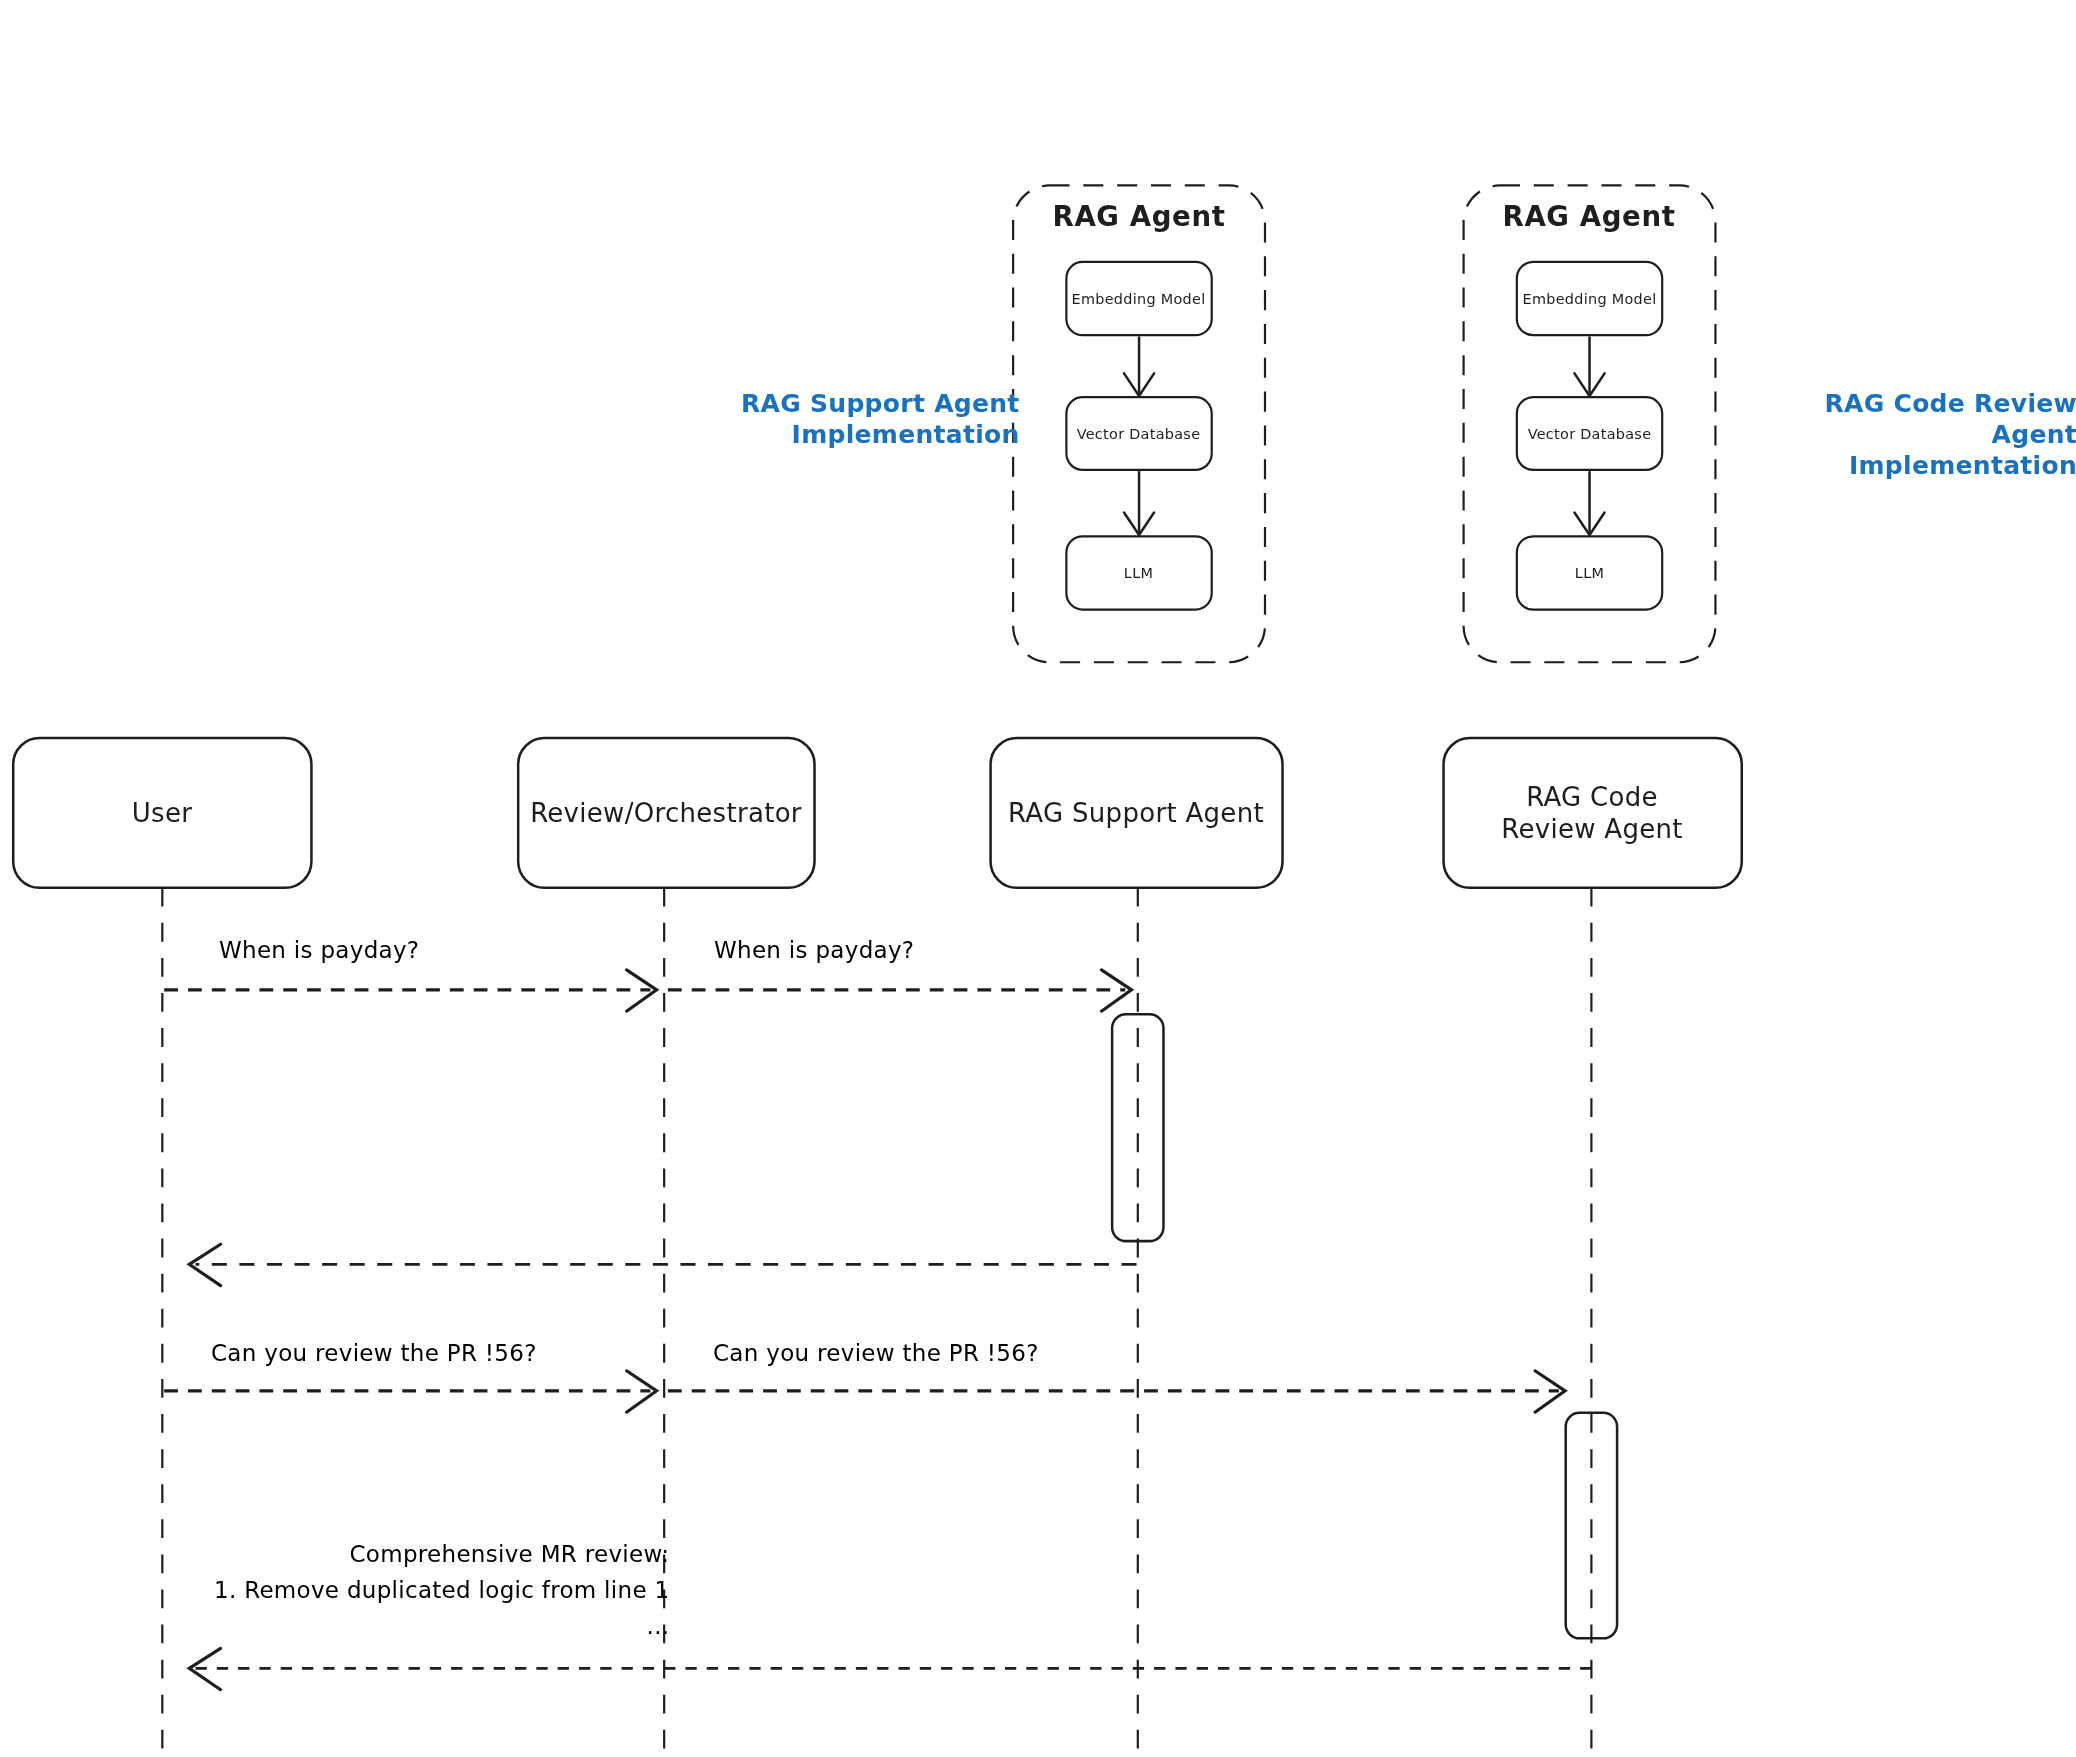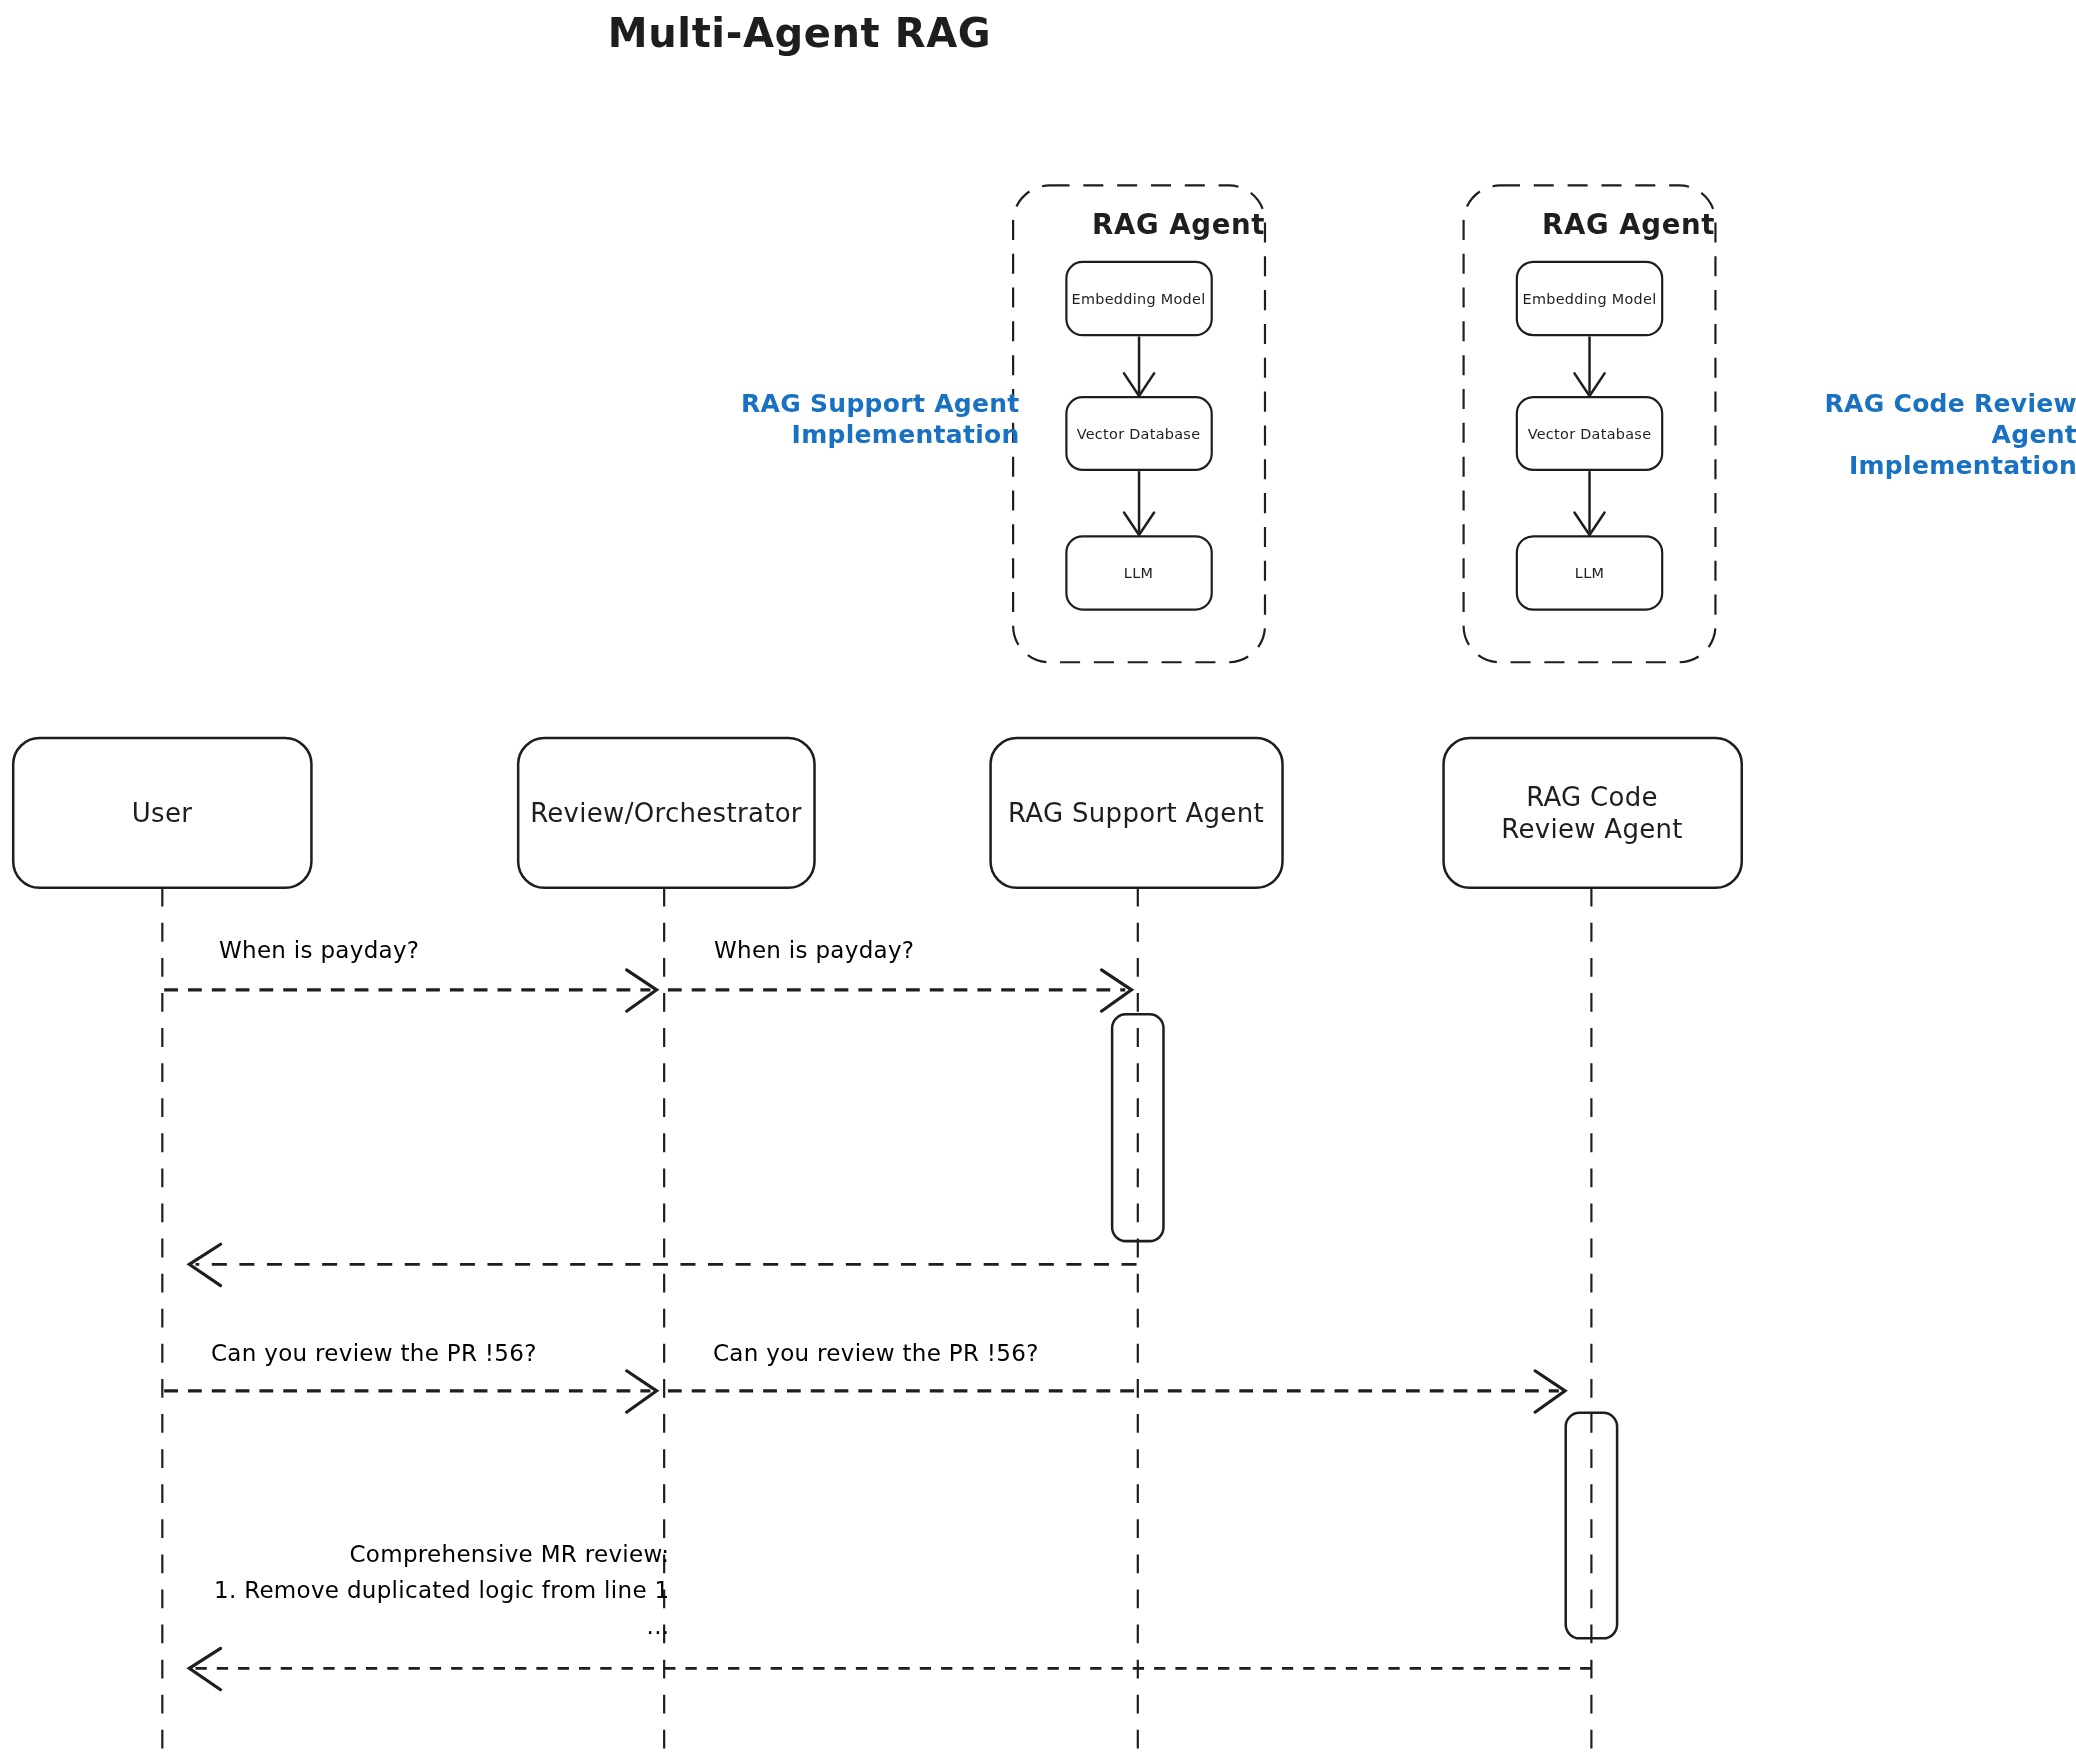--- a/index.html
+++ b/index.html
@@ -22,22 +22,22 @@
     width: 2077px;
     height: 1758px;
   }
   .txt { position: absolute; color: #1e1e1e; text-align: right; }
   .diagram-title {
     left: 549px; top: 10px; width: 501px;
     font-size: 40px; font-weight: bold;
     text-align: center; letter-spacing: 0.6px;
   }
   .agent-title {
-    width: 252px; text-align: right;
-    font-size: 27.6px; font-weight: 600; letter-spacing: 0.6px; margin-top: 8px;
+    width: 252px; text-align: center;
+    font-size: 27.6px; font-weight: 600; letter-spacing: 0.6px;
   }
   .component-label {
     width: 145px; height: 73px;
     display: flex; align-items: center; justify-content: center;
     font-size: 14.4px; letter-spacing: 0.3px;
   }
   .annotation {
     color: #1971c2; font-size: 25px; font-weight: 600;
     line-height: 31px; white-space: pre-line; letter-spacing: 0.3px;
   }
@@ -120,21 +120,20 @@
       <polyline class="stroke" points="1000,2188 1048,2220 1000,2254" stroke-width="5" stroke-linecap="round"></polyline>
 
       <line class="stroke" x1="1066" y1="2220" x2="2488" y2="2220" stroke-width="5.5" stroke-dasharray="22 16"></line>
       <polyline class="stroke" points="2450,2188 2498,2220 2450,2254" stroke-width="5" stroke-linecap="round"></polyline>
 
       <line class="stroke" x1="2540" y1="2663" x2="312" y2="2663" stroke-width="4.5" stroke-dasharray="18 16"></line>
       <polyline class="stroke" points="352,2631 302,2663 352,2697" stroke-width="5" stroke-linecap="round"></polyline>
     </g>
   </svg>
 
-  <div class="txt diagram-title">Multi-Agent RAG</div>
 
   <div class="txt agent-title" style="left:1013px; top:200px;">RAG Agent</div>
   <div class="txt component-label" style="left:1066px; top:262px;">Embedding Model</div>
   <div class="txt component-label" style="left:1066px; top:397px; height:73px;">Vector Database</div>
   <div class="txt component-label" style="left:1066px; top:536px;">LLM</div>
 
   <div class="txt agent-title" style="left:1463px; top:200px;">RAG Agent</div>
   <div class="txt component-label" style="left:1517px; top:262px;">Embedding Model</div>
   <div class="txt component-label" style="left:1517px; top:397px; height:73px;">Vector Database</div>
   <div class="txt component-label" style="left:1517px; top:536px;">LLM</div>

